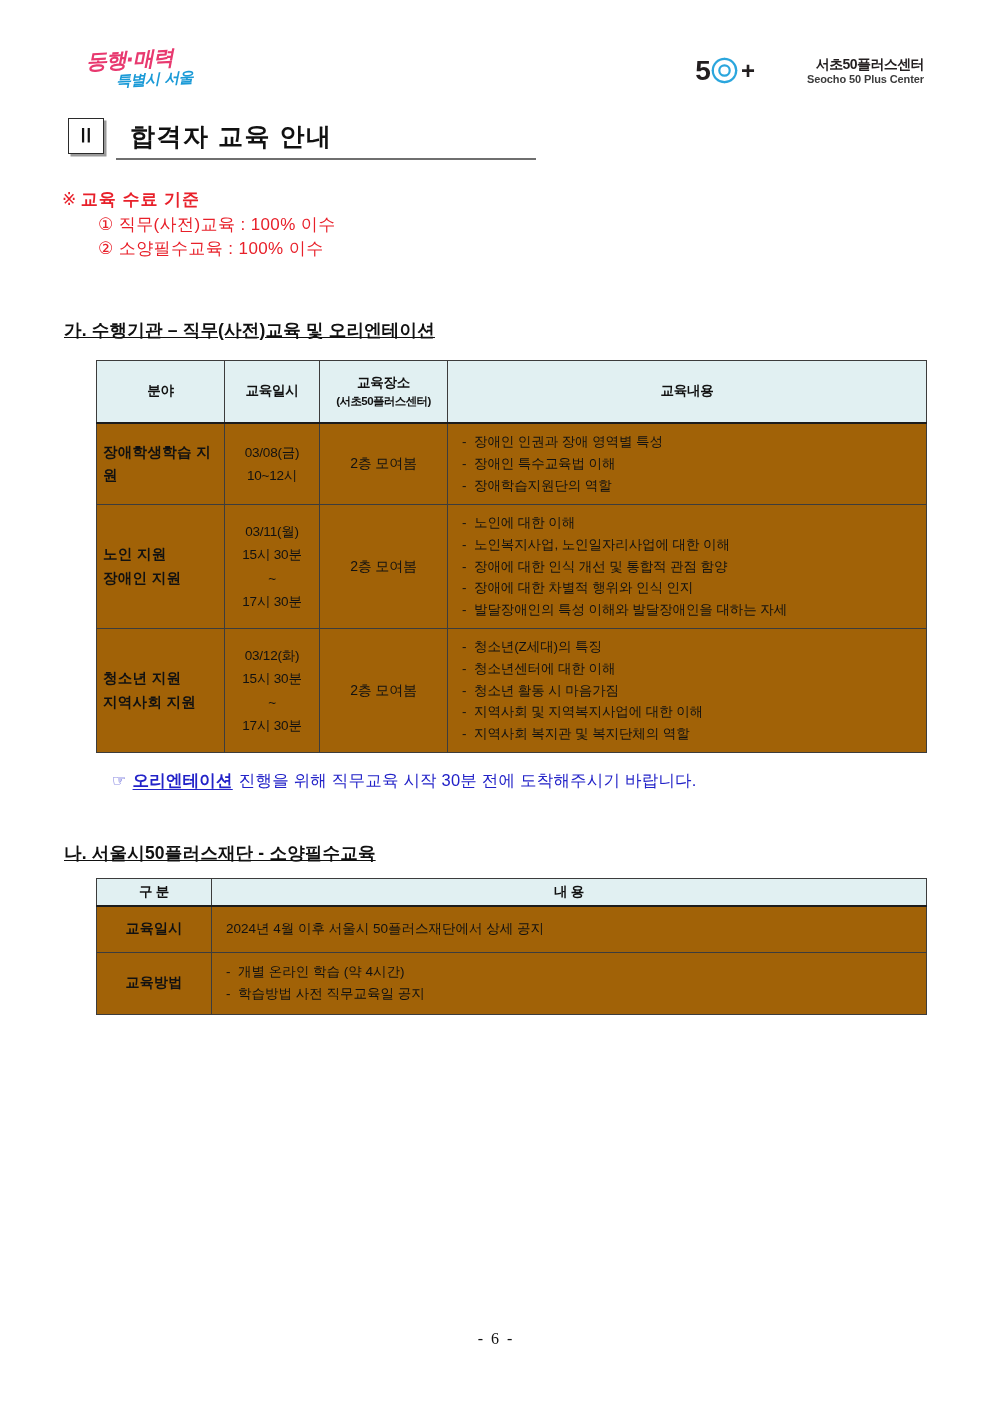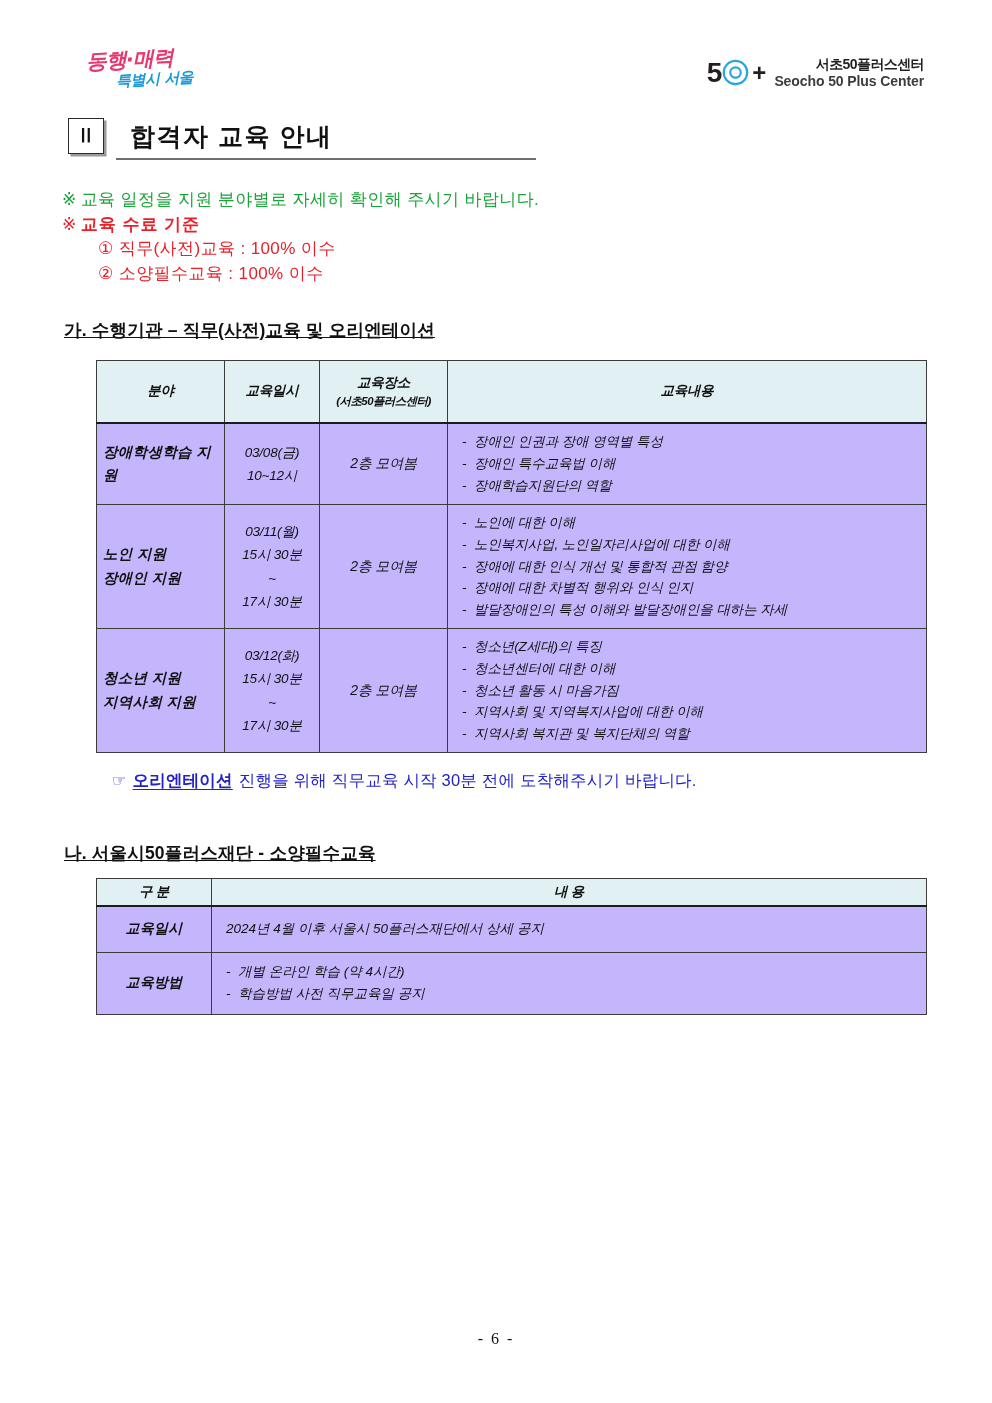--- a/index.html
+++ b/index.html
@@ -102,26 +102,27 @@
   .seocho-logo .names { line-height: 1.15; }
   .seocho-logo .kr {
     font-size: 14px;
     font-weight: bold;
     color: #231f20;
     letter-spacing: -0.6px;
     display: block;
     text-align: right;
   }
   .seocho-logo .en {
-    font-size: 14px;
+    font-size: 11px;
     font-weight: bold;
     color: #3c3c3c;
     letter-spacing: -0.1px;
     display: block;
     margin-top: 1px;
+    margin-left: 44px;
   }
 
   
   .sec-title-wrap {
     position: absolute;
     left: 68px;
     top: 118px;
     width: 860px;
   }
   .sec-title-line {
@@ -201,22 +202,21 @@
     text-decoration: underline;
   }
   #sub-head-a { left: 64px; top: 318px; }
   #sub-head-b { left: 64px; top: 841px; }
 
   
   .tbl {
     position: absolute;
     border-collapse: collapse;
     table-layout: fixed;
-    background: #c4b5fd;
-    font-style: italic;
+    background: #a16207;
   }
   #table-training {
     left: 96px;
     top: 360px;
     width: 830px;
   }
   #table-mandatory {
     left: 96px;
     top: 878px;
     width: 830px;
@@ -381,23 +381,20 @@
   <div class="sec-title-wrap">
     <div class="sec-title-line">
       <div class="roman-box">Ⅱ</div>
       <div class="sec-title-text">합격자 교육 안내</div>
     </div>
     <div class="sec-rule"></div>
   </div>
 
   <div class="notice">
     <div class="n-line">
-      <span class="n-green n-mark">※</span><span class="n-green">교육 일정을 지원 분야별로 자세히 확인해 주시기 바랍니다.</span>
-    </div>
-    <div class="n-line">
       <span class="n-red n-mark">※</span><span class="n-red-bold">교육 수료 기준</span>
     </div>
     <div class="n-line n-indent">
       <span class="n-red">① 직무(사전)교육 : 100% 이수</span>
     </div>
     <div class="n-line n-indent">
       <span class="n-red">② 소양필수교육 : 100% 이수</span>
     </div>
   </div>
 

